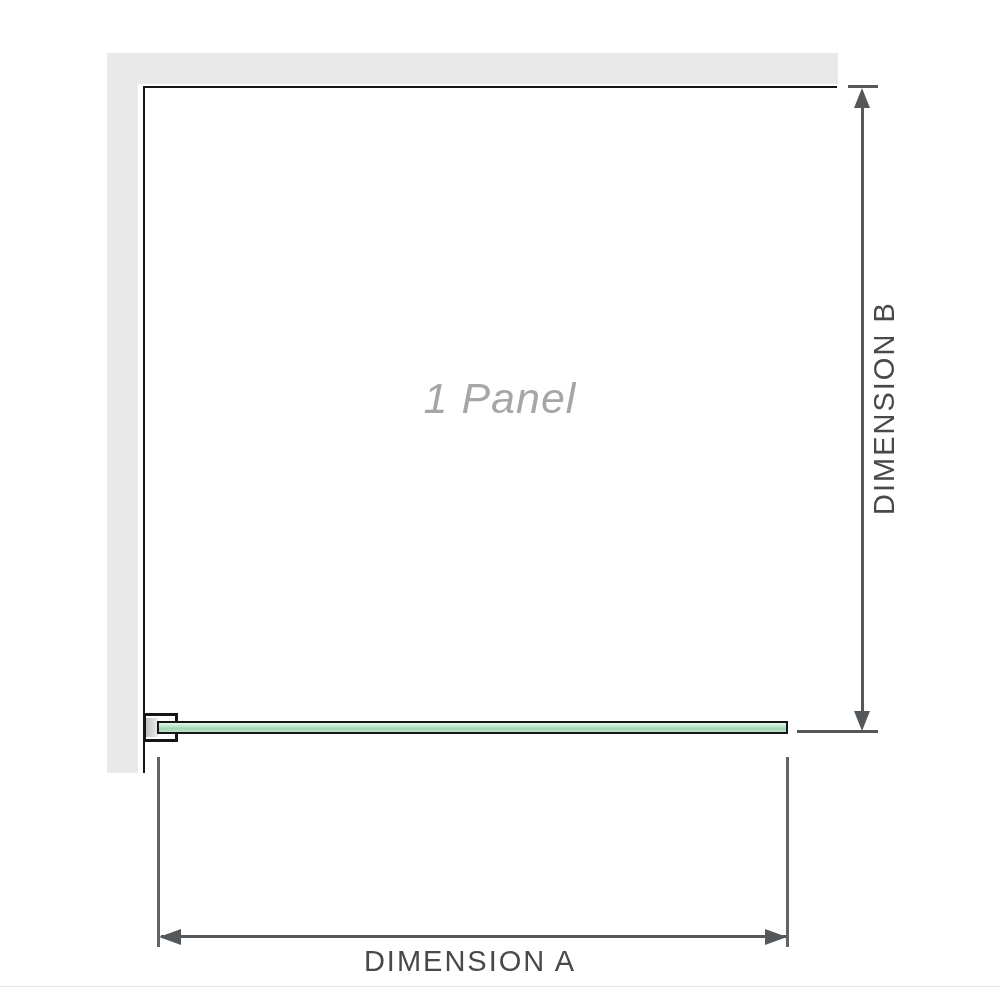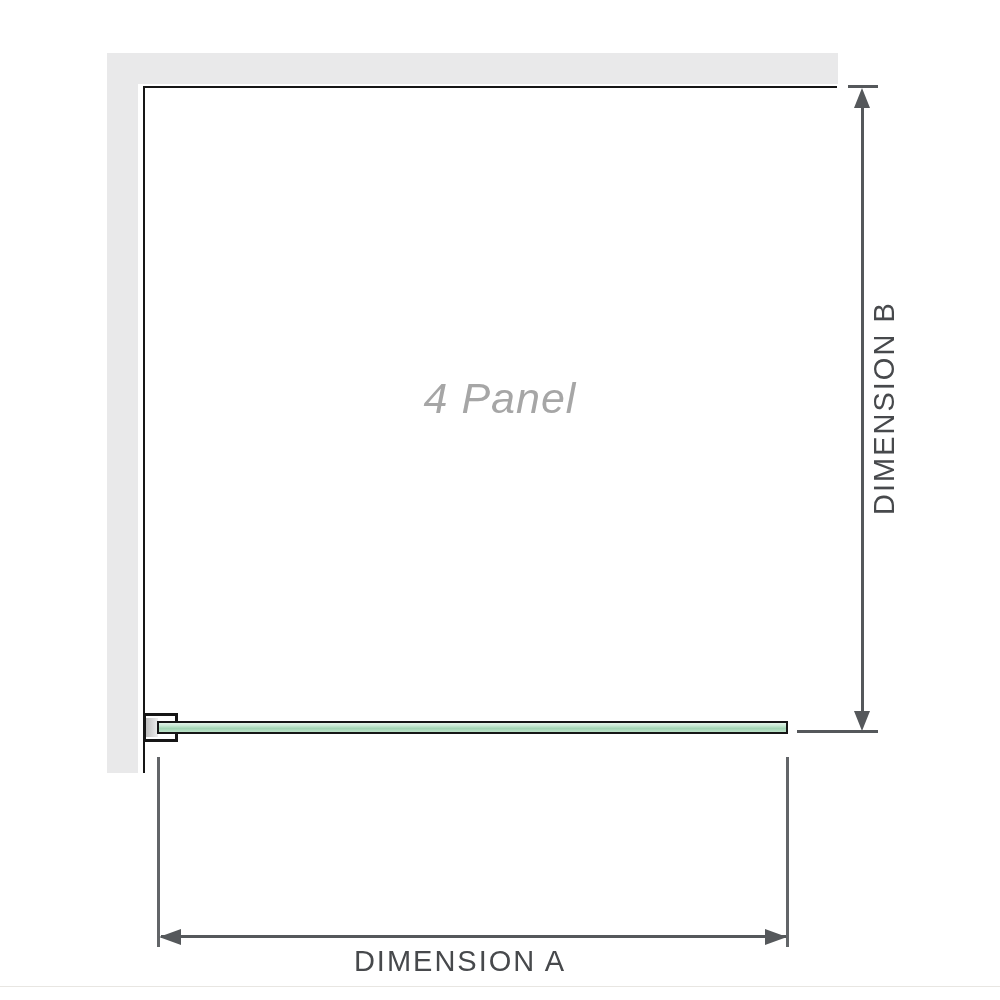--- a/index.html
+++ b/index.html
@@ -102,21 +102,21 @@
 
   
   .ext-a-left  { left: 157px; top: 757px; height: 190px; }
   .ext-a-right { left: 786px; top: 757px; height: 190px; }
 
   
   .dim-a-line  { left: 161px; top: 935px; width: 625px; }
   .dim-a-arrow-left  { left: 159px; top: 929px; }
   .dim-a-arrow-right { left: 765px; top: 929px; }
   .dim-a-label {
-    left: 160px; top: 945px; width: 600px;
+    left: 170px; top: 945px; width: 600px;
     text-align: center;
     font-size: 29px;
     letter-spacing: 2px;
     color: var(--dimension-text);
     white-space: nowrap;
   }
 
   
   .dim-b-tick-top    { left: 848px; top: 85px;  width: 30px; }
   .dim-b-tick-bottom { left: 797px; top: 730px; width: 81px; }
@@ -144,21 +144,21 @@
 <body>
 
 <div>
 
   <div class="abs wall-top"></div>
   <div class="abs wall-left"></div>
 
   <div class="abs frame-top"></div>
   <div class="abs frame-left"></div>
 
-  <div class="abs panel-title">4 Panel</div>
+  <div class="abs panel-title">1 Panel</div>
 
   <div class="abs bracket"></div>
   <div class="abs bracket-pad"></div>
 
   <div class="abs glass"></div>
 
   <div class="abs ext-line ext-a-left"></div>
   <div class="abs ext-line ext-a-right"></div>
   <div class="abs dim-line-h dim-a-line"></div>
   <div class="abs arrow arrow-left dim-a-arrow-left"></div>

